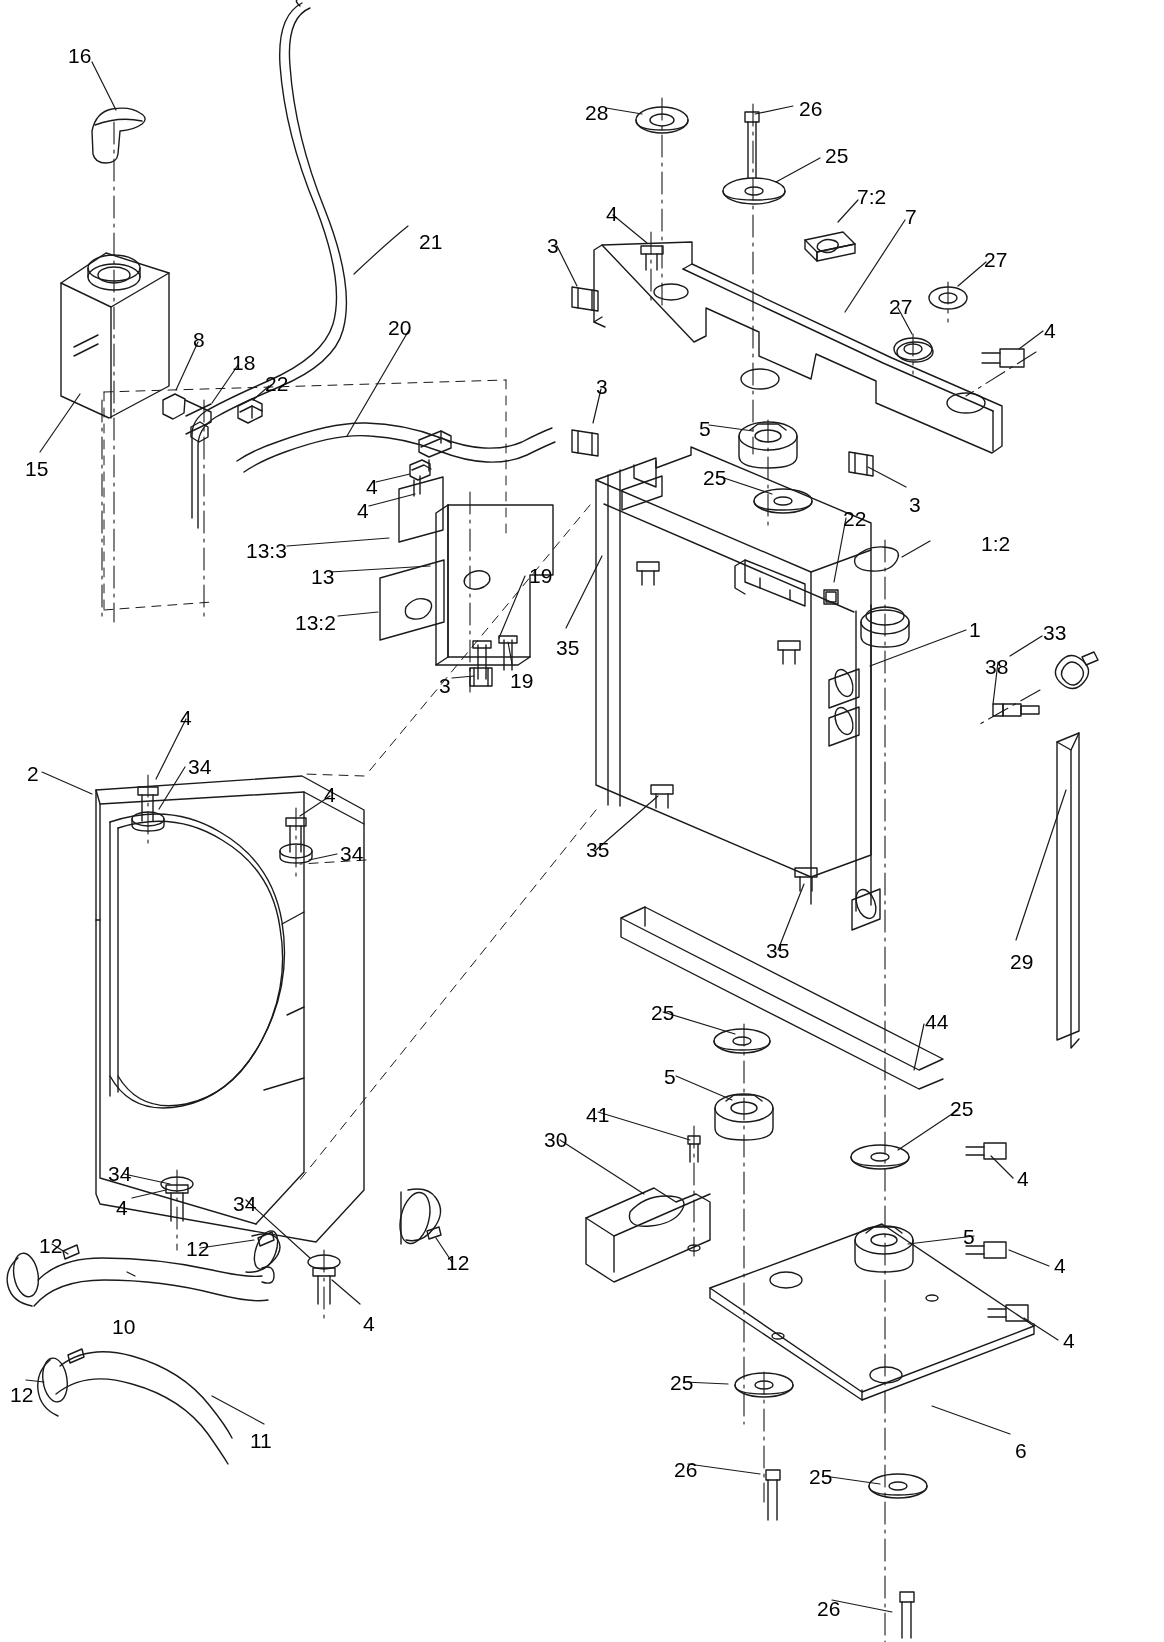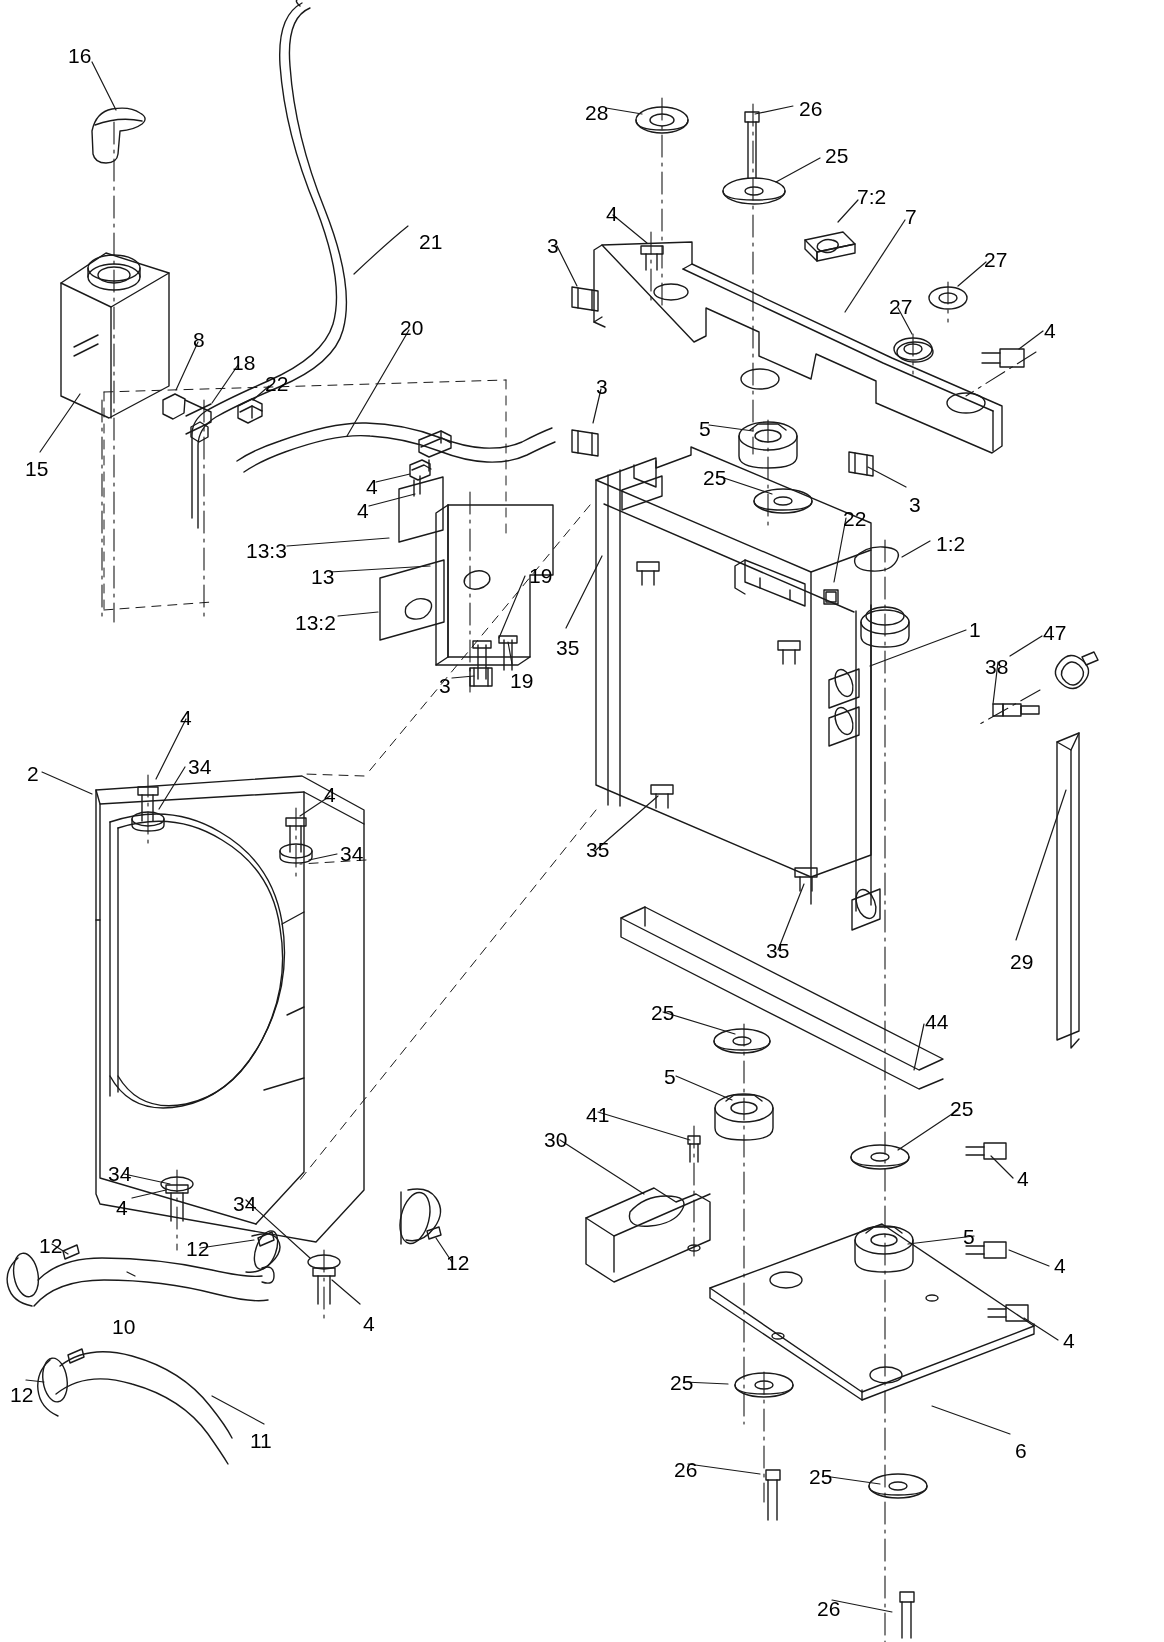--- a/index.html
+++ b/index.html
@@ -444,37 +444,37 @@
 <div class="callout" style="left:857px;top:186px">7:2</div>
 <div class="callout" style="left:905px;top:206px">7</div>
 <div class="callout" style="left:984px;top:249px">27</div>
 <div class="callout" style="left:889px;top:296px">27</div>
 <div class="callout" style="left:606px;top:203px">4</div>
 <div class="callout" style="left:547px;top:235px">3</div>
 <div class="callout" style="left:1044px;top:320px">4</div>
 <div class="callout" style="left:193px;top:329px">8</div>
 <div class="callout" style="left:232px;top:352px">18</div>
 <div class="callout" style="left:265px;top:373px">22</div>
-<div class="callout" style="left:400px;top:317px">20</div>
+<div class="callout" style="left:388px;top:317px">20</div>
 <div class="callout" style="left:596px;top:376px">3</div>
 <div class="callout" style="left:25px;top:458px">15</div>
 <div class="callout" style="left:699px;top:418px">5</div>
 <div class="callout" style="left:909px;top:494px">3</div>
 <div class="callout" style="left:703px;top:467px">25</div>
 <div class="callout" style="left:366px;top:476px">4</div>
 <div class="callout" style="left:357px;top:500px">4</div>
 <div class="callout" style="left:843px;top:508px">22</div>
-<div class="callout" style="left:936px;top:533px">1:2</div>
+<div class="callout" style="left:981px;top:533px">1:2</div>
 <div class="callout" style="left:246px;top:540px">13:3</div>
 <div class="callout" style="left:311px;top:566px">13</div>
 <div class="callout" style="left:529px;top:565px">19</div>
 <div class="callout" style="left:556px;top:637px">35</div>
 <div class="callout" style="left:295px;top:612px">13:2</div>
 <div class="callout" style="left:969px;top:619px">1</div>
-<div class="callout" style="left:1043px;top:622px">47</div>
+<div class="callout" style="left:1043px;top:622px">33</div>
 <div class="callout" style="left:985px;top:656px">38</div>
 <div class="callout" style="left:439px;top:675px">3</div>
 <div class="callout" style="left:510px;top:670px">19</div>
 <div class="callout" style="left:180px;top:707px">4</div>
 <div class="callout" style="left:27px;top:763px">2</div>
 <div class="callout" style="left:188px;top:756px">34</div>
 <div class="callout" style="left:324px;top:784px">4</div>
 <div class="callout" style="left:340px;top:843px">34</div>
 <div class="callout" style="left:586px;top:839px">35</div>
 <div class="callout" style="left:766px;top:940px">35</div>

